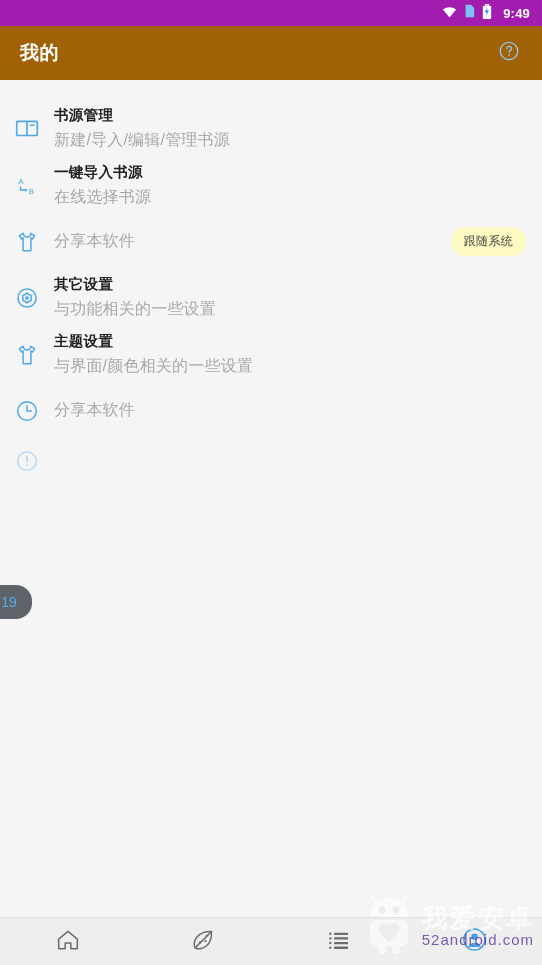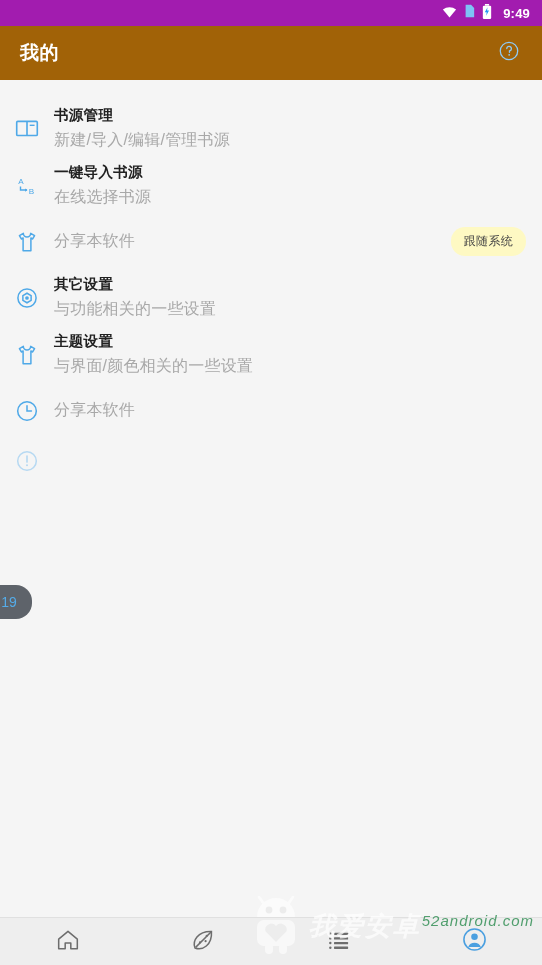--- a/index.html
+++ b/index.html
@@ -116,27 +116,27 @@
   }
 
   
   .watermark {
     position:absolute;
     right:8px; bottom:6px;
     display:flex; align-items:center; gap:6px;
     pointer-events:none;
     opacity:.72;
   }
-  .wm-text { display:flex; flex-direction:row; gap:1px;font-style:italic; }
+  .wm-text { display:flex; flex-direction:column; gap:1px; }
   .wm-main {
     font-size:26px; color:#ffffff; font-weight:bold; letter-spacing:2px;
     line-height:1;
   }
   .wm-sub {
-    font-size:15px; color:#15803d; letter-spacing:1px; line-height:1;
+    font-size:15px; color:#4c1d95; letter-spacing:1px; line-height:1;
   }
 </style>
 </head>
 <body>
 
 <div id="app">
 
   <div class="status-bar">
     <div class="status-icons">
       <span>

